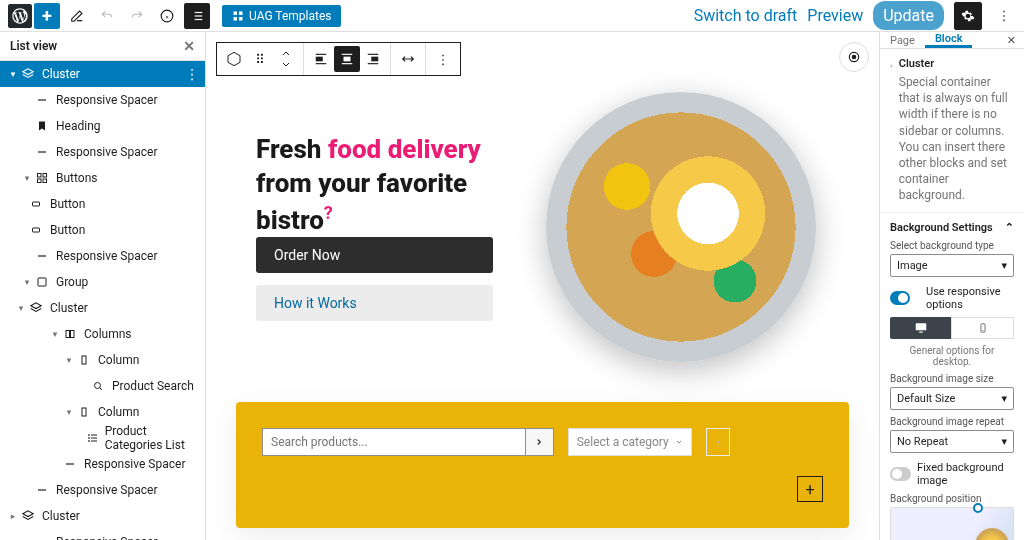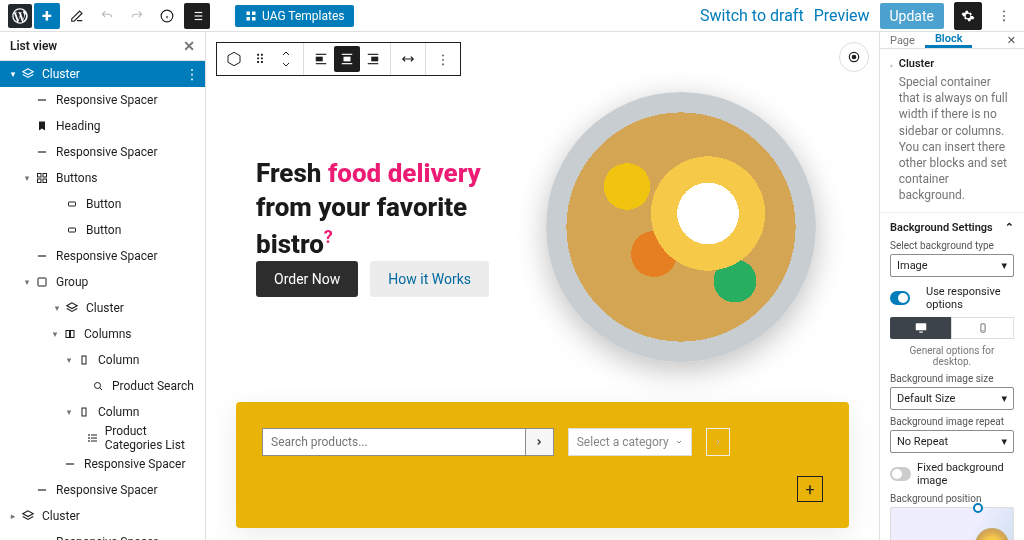--- a/index.html
+++ b/index.html
@@ -6,57 +6,57 @@
   body { font-size: 13px; color: #1e1e1e; background: #fff; overflow: hidden; }
   .app { display: flex; flex-direction: column; height: 540px; width: 1024px; }
 
   
   .topbar { display: flex; align-items: center; height: 32px; background: #fff; border-bottom: 1px solid #e0e0e0; padding: 0 8px; }
   .wp-logo { width: 24px; height: 24px; background: #23282d; border-radius: 2px; display: flex; align-items: center; justify-content: center; color:#fff;}
   .wp-logo svg{width:16px;height:16px;fill:#fff}
   .tb-btn { width: 26px; height: 26px; display: flex; align-items: center; justify-content: center; margin: 0 2px; border-radius: 2px; cursor: pointer; color:#757575;}
   .tb-btn.add { background: #007cba; color:#fff; width:26px;height:26px;font-size:18px;font-weight:bold;}
   .tb-btn.dark { background:#1e1e1e;color:#fff;}
-  .uag { background:#007cba;color:#fff;padding:4px 10px;border-radius:2px;margin-left:23px;display:flex;align-items:center;gap:5px;font-size:12px;}
+  .uag { background:#007cba;color:#fff;padding:4px 10px;border-radius:2px;margin-left:10px;display:flex;align-items:center;gap:5px;font-size:12px;}
   .tb-right{margin-left:auto;display:flex;align-items:center;gap:10px;}
   .tb-link{color:#007cba;font-size:16px;cursor:pointer;}
-  .tb-update{background:#007cba;color:#fff;padding:5px 10px;border-radius:2px;font-size:14px;opacity:.7;}
+  .tb-update{background:#007cba;color:#fff;padding:5px 10px;border-radius:12px;font-size:16px;opacity:.7;}
   .tb-gear{width:28px;height:28px;border:1px solid #1e1e1e;background:#1e1e1e;color:#fff;display:flex;align-items:center;justify-content:center;border-radius:2px;}
   .tb-dots{width:24px;height:24px;display:flex;align-items:center;justify-content:center;color:#1e1e1e;}
 
   .body-row{display:flex;flex:1;min-height:0;}
 
   
   .listview{width:206px;border-right:1px solid #e0e0e0;display:flex;flex-direction:column;background:#fff;}
   .lv-head{display:flex;align-items:center;justify-content:space-between;padding:6px 10px;border-bottom:1px solid #e0e0e0;font-size:12px;font-weight:600;}
   .lv-head .close{font-size:14px;color:#757575;cursor:pointer;}
   .lv-body{flex:1;overflow-y:auto;font-size:12px;}
   .lv-row{display:flex;align-items:center;height:26px;padding-right:6px;cursor:pointer;}
   .lv-row.selected{background:#007cba;color:#fff;}
   .lv-caret{width:14px;display:flex;justify-content:center;color:#757575;font-size:9px;}
   .lv-row.selected .lv-caret{color:#fff;}
   .lv-icon{width:16px;height:16px;margin-right:6px;display:flex;align-items:center;justify-content:center;font-size:11px;}
   .lv-row.selected .opts{color:#fff;}
   .opts{margin-left:auto;font-size:14px;color:#757575;}
-  .ind-0{padding-left:6px}.ind-1{padding-left:20px}.ind-2{padding-left:50px}.ind-3{padding-left:48px}.ind-4{padding-left:62px}.ind-5{padding-left:76px}
+  .ind-0{padding-left:6px}.ind-1{padding-left:20px}.ind-2{padding-left:14px}.ind-3{padding-left:48px}.ind-4{padding-left:62px}.ind-5{padding-left:76px}
 
   
   .canvas{flex:1;background:#fff;position:relative;overflow:hidden;}
   .block-toolbar{position:absolute;top:10px;left:10px;display:flex;border:1px solid #1e1e1e;background:#fff;height:34px;}
   .bt-group{display:flex;align-items:center;border-right:1px solid #ddd;padding:0 4px;}
   .bt-btn{width:26px;height:26px;display:flex;align-items:center;justify-content:center;cursor:pointer;border-radius:2px;}
   .bt-btn.active{background:#1e1e1e;color:#fff;}
   .canvas-pin{position:absolute;top:10px;right:10px;width:30px;height:30px;border:1px solid #ddd;border-radius:50%;display:flex;align-items:center;justify-content:center;background:#fff;}
 
   .hero{display:flex;padding:60px 30px 10px 30px;align-items:center;gap:20px;}
   .hero-text{flex:0 0 42%;padding-left:20px;}
   .hero-text h1{font-size:26px;font-weight:800;line-height:1.3;color:#1a1a1a;}
   .hero-text .pink{color:#ec1c74;}
   .hero-text .q{color:#ec1c74;font-size:18px;vertical-align:super;font-weight:700;}
-  .hero-btns{display:flex;gap:12px;}
+  .hero-btns{display:flex;gap:12px;flex-direction:column;}
   .btn-dark{background:#2d2d2d;color:#fff;padding:10px 18px;border-radius:3px;font-size:14px;}
   .btn-light{background:#ececec;color:#0369a1;padding:10px 18px;border-radius:3px;font-size:14px;}
   .hero-img{flex:1;display:flex;justify-content:center;}
   .plate{width:270px;height:270px;border-radius:50%;background:
     radial-gradient(circle at 60% 45%, #fff 0 14%, #f7c948 14% 26%, transparent 26%),
     radial-gradient(circle at 40% 60%, #e67e22 0 10%, transparent 10%),
     radial-gradient(circle at 70% 70%, #27ae60 0 8%, transparent 8%),
     radial-gradient(circle at 30% 35%, #f1c40f 0 9%, transparent 9%),
     radial-gradient(circle at 50% 50%, #d4a653 0 60%, #c8cdd1 60% 100%);
     box-shadow:0 8px 30px rgba(0,0,0,.25);}

